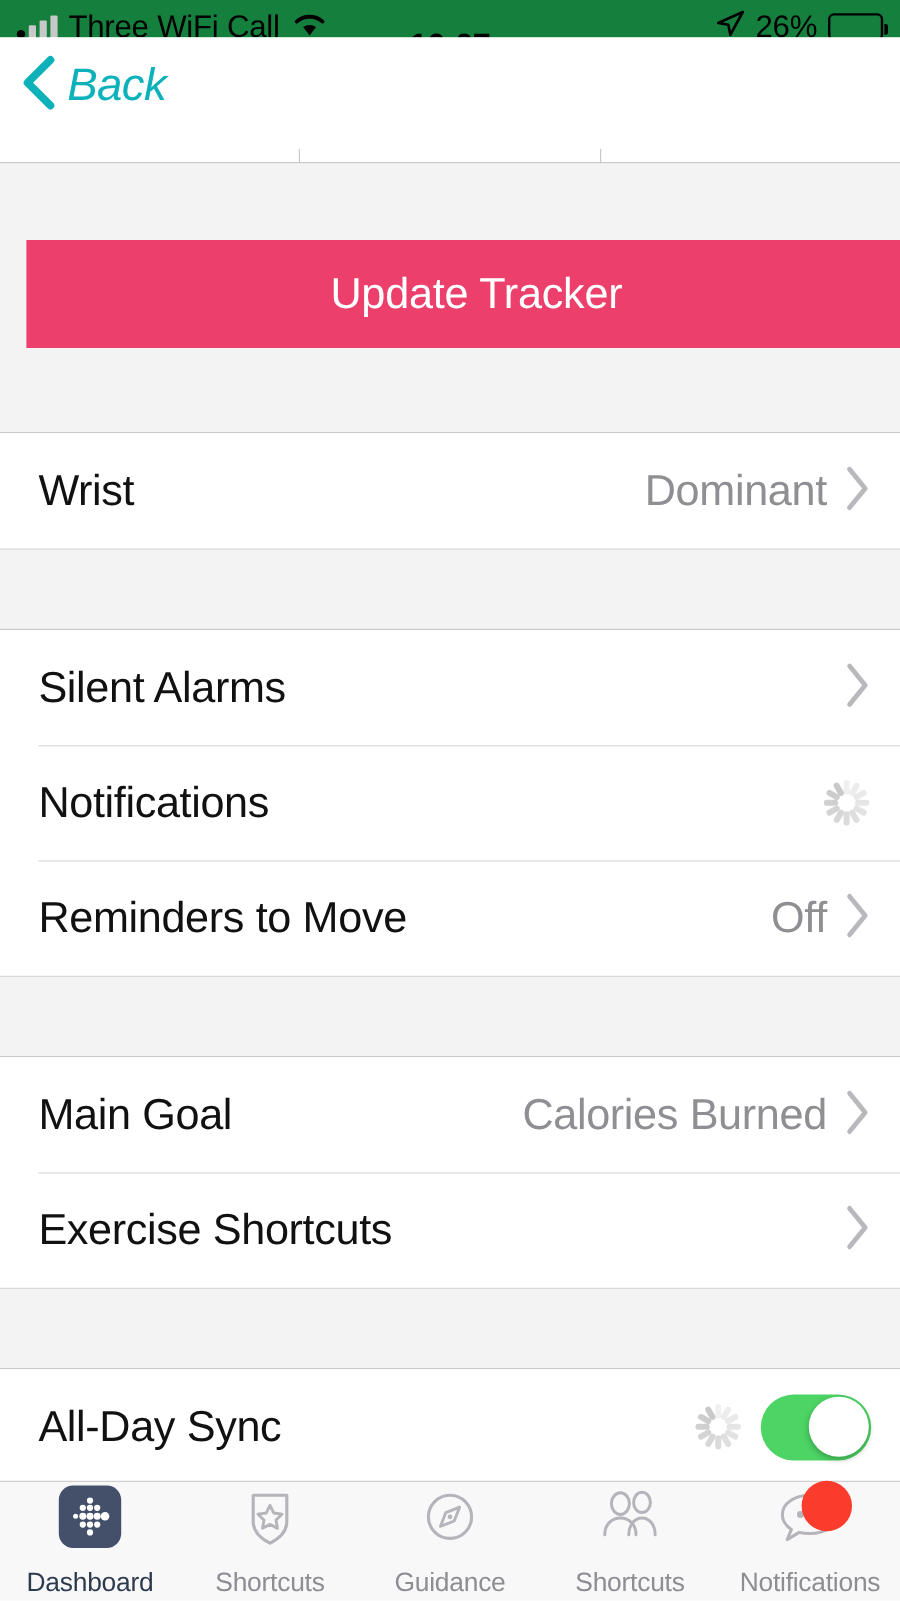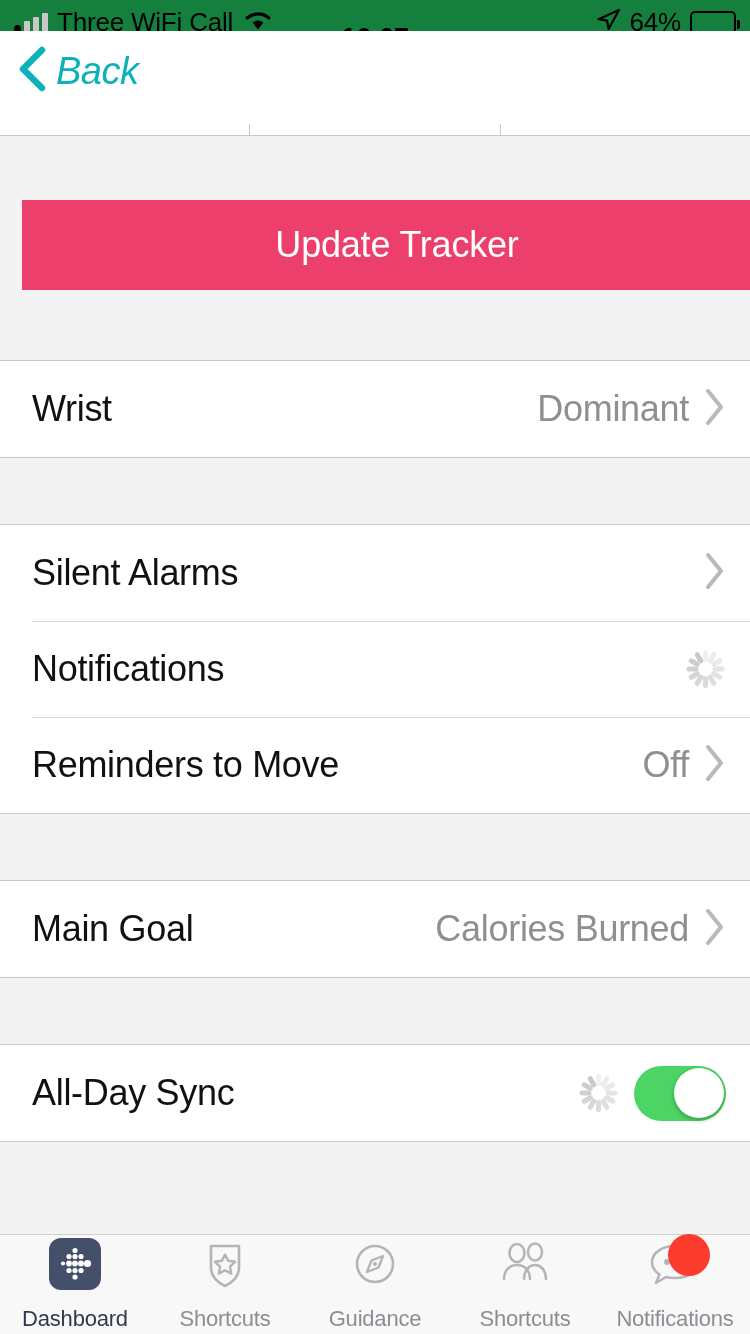--- a/index.html
+++ b/index.html
@@ -165,21 +165,21 @@
     </div>
 
     <div class="sb-center">16:07</div>
 
     <div class="sb-right">
       <span>
         <svg width="26" height="26" viewBox="0 0 26 26">
           <path d="M24 3 L3.5 12.2 L12 13.6 L13.6 22 Z" fill="none" stroke="#000" stroke-width="2.2" stroke-linejoin="round"></path>
         </svg>
       </span>
-      <span class="pct">64%</span>
+      <span class="pct">26%</span>
       <span class="battery">
         <span class="battery-fill" id="battfill" style="width:26%"></span>
       </span>
     </div>
   </div>
 
   <div class="navbar">
     <div class="back-btn">
       <span class="back-chev">
         <svg width="32" height="48" viewBox="0 0 32 48">
@@ -275,20 +275,30 @@
         <span class="row-right">
           <span class="row-value">Calories Burned</span>
           <span class="chev">
             <svg width="22" height="38" viewBox="0 0 22 38">
               <path d="M4 3 L17 19 L4 35" fill="none" stroke="#b8b8bd" stroke-width="4" stroke-linecap="round" stroke-linejoin="round"></path>
             </svg>
           </span>
         </span>
       </div>
 
+      <div class="row">
+        <span class="row-title">Exercise Shortcuts</span>
+        <span class="row-right">
+          <span class="chev">
+            <svg width="22" height="38" viewBox="0 0 22 38">
+              <path d="M4 3 L17 19 L4 35" fill="none" stroke="#b8b8bd" stroke-width="4" stroke-linecap="round" stroke-linejoin="round"></path>
+            </svg>
+          </span>
+        </span>
+      </div>
     </div>
 
     <div class="gap gap-md"></div>
 
     <div class="section">
       <div class="row">
         <span class="row-title">All-Day Sync</span>
         <span class="row-right">
           <span class="spinner">
               <span style="transform: rotate(0deg); opacity: 0.28;"></span>

